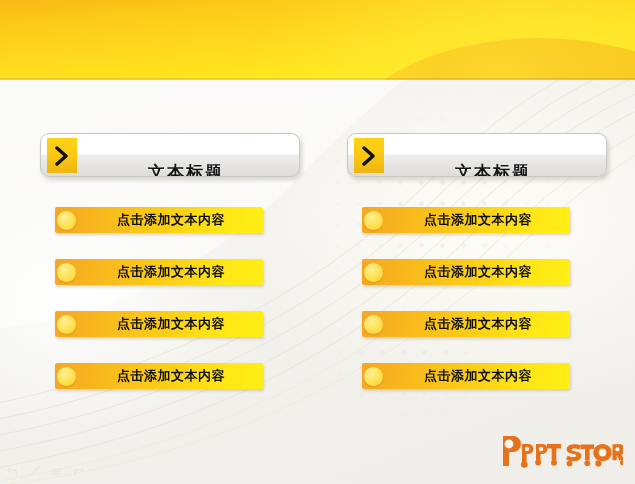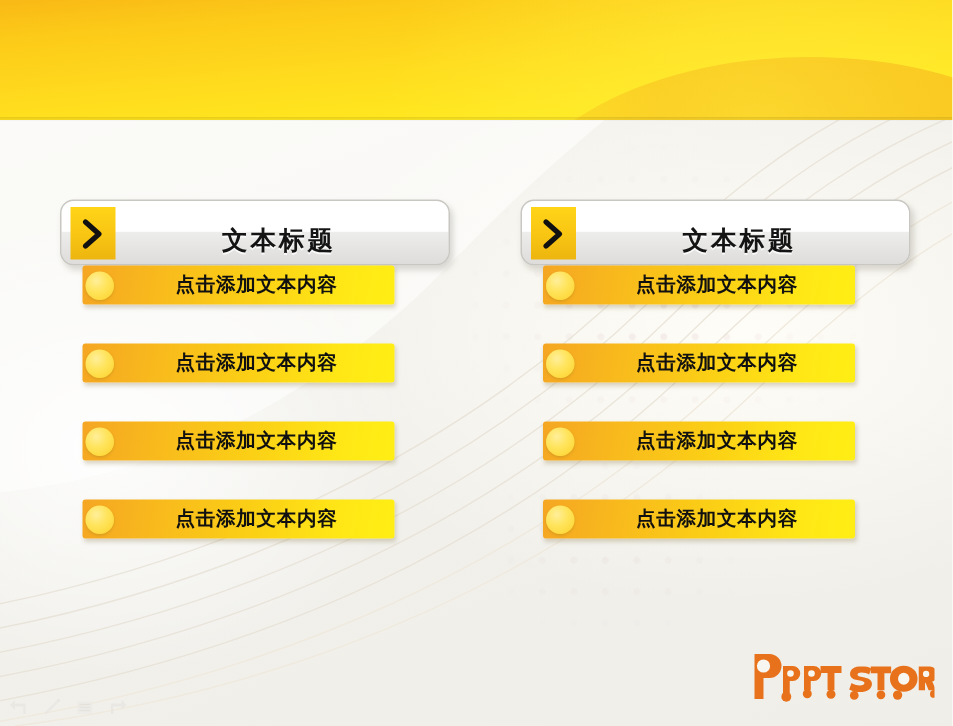--- a/index.html
+++ b/index.html
@@ -132,36 +132,37 @@
     width: 30px;
     height: 35px;
     background: linear-gradient(to bottom, #ffd417 0%, #f8c513 55%, #edb50f 100%);
     display: flex;
     align-items: center;
     justify-content: center;
   }
   .pill-chevron-box svg { display:block; }
   .pill-label {
     position: absolute;
-    left: 40px; top: 4px;
+    left: 40px; top: 16px;
     right: 8px;
     height: 44px;
     display: flex;
     align-items: center;
     justify-content: center;
     font-size: 17px;
     font-weight: bold;
     color: #141414;
     letter-spacing: 2px;
     text-shadow: 0 1px 0 rgba(255,255,255,.8);
   }
 
   
   .bars {
     position: relative;
+    margin-top: 30px;
   }
   .bar-row {
     position: relative;
     height: 52px;
   }
   .bar {
     position: absolute;
     left: 15px;
     top: 0;
     width: 208px;

